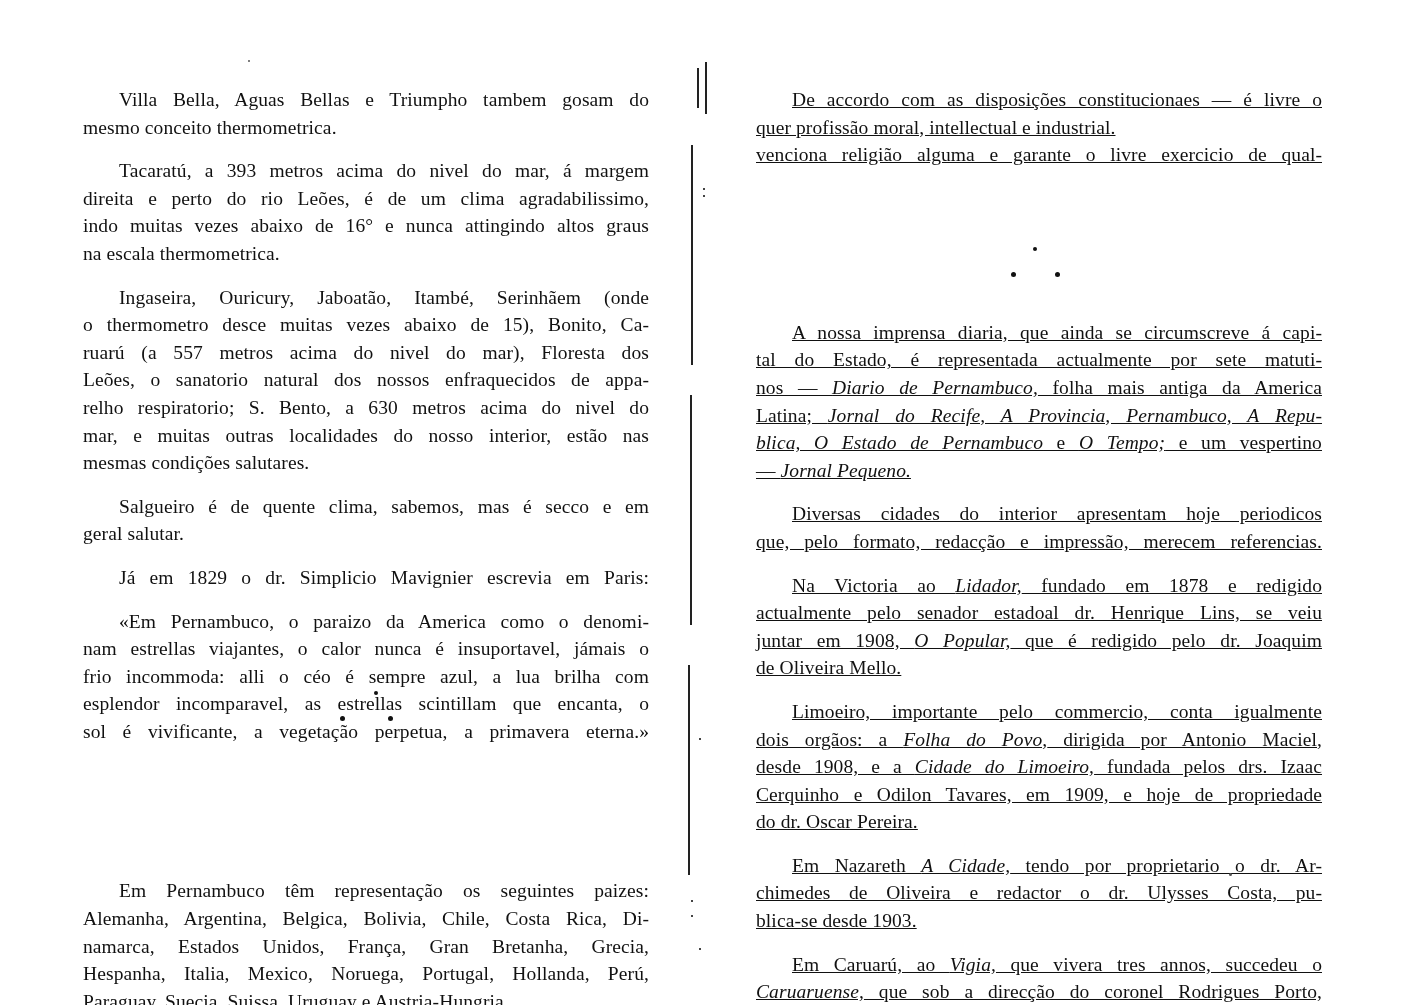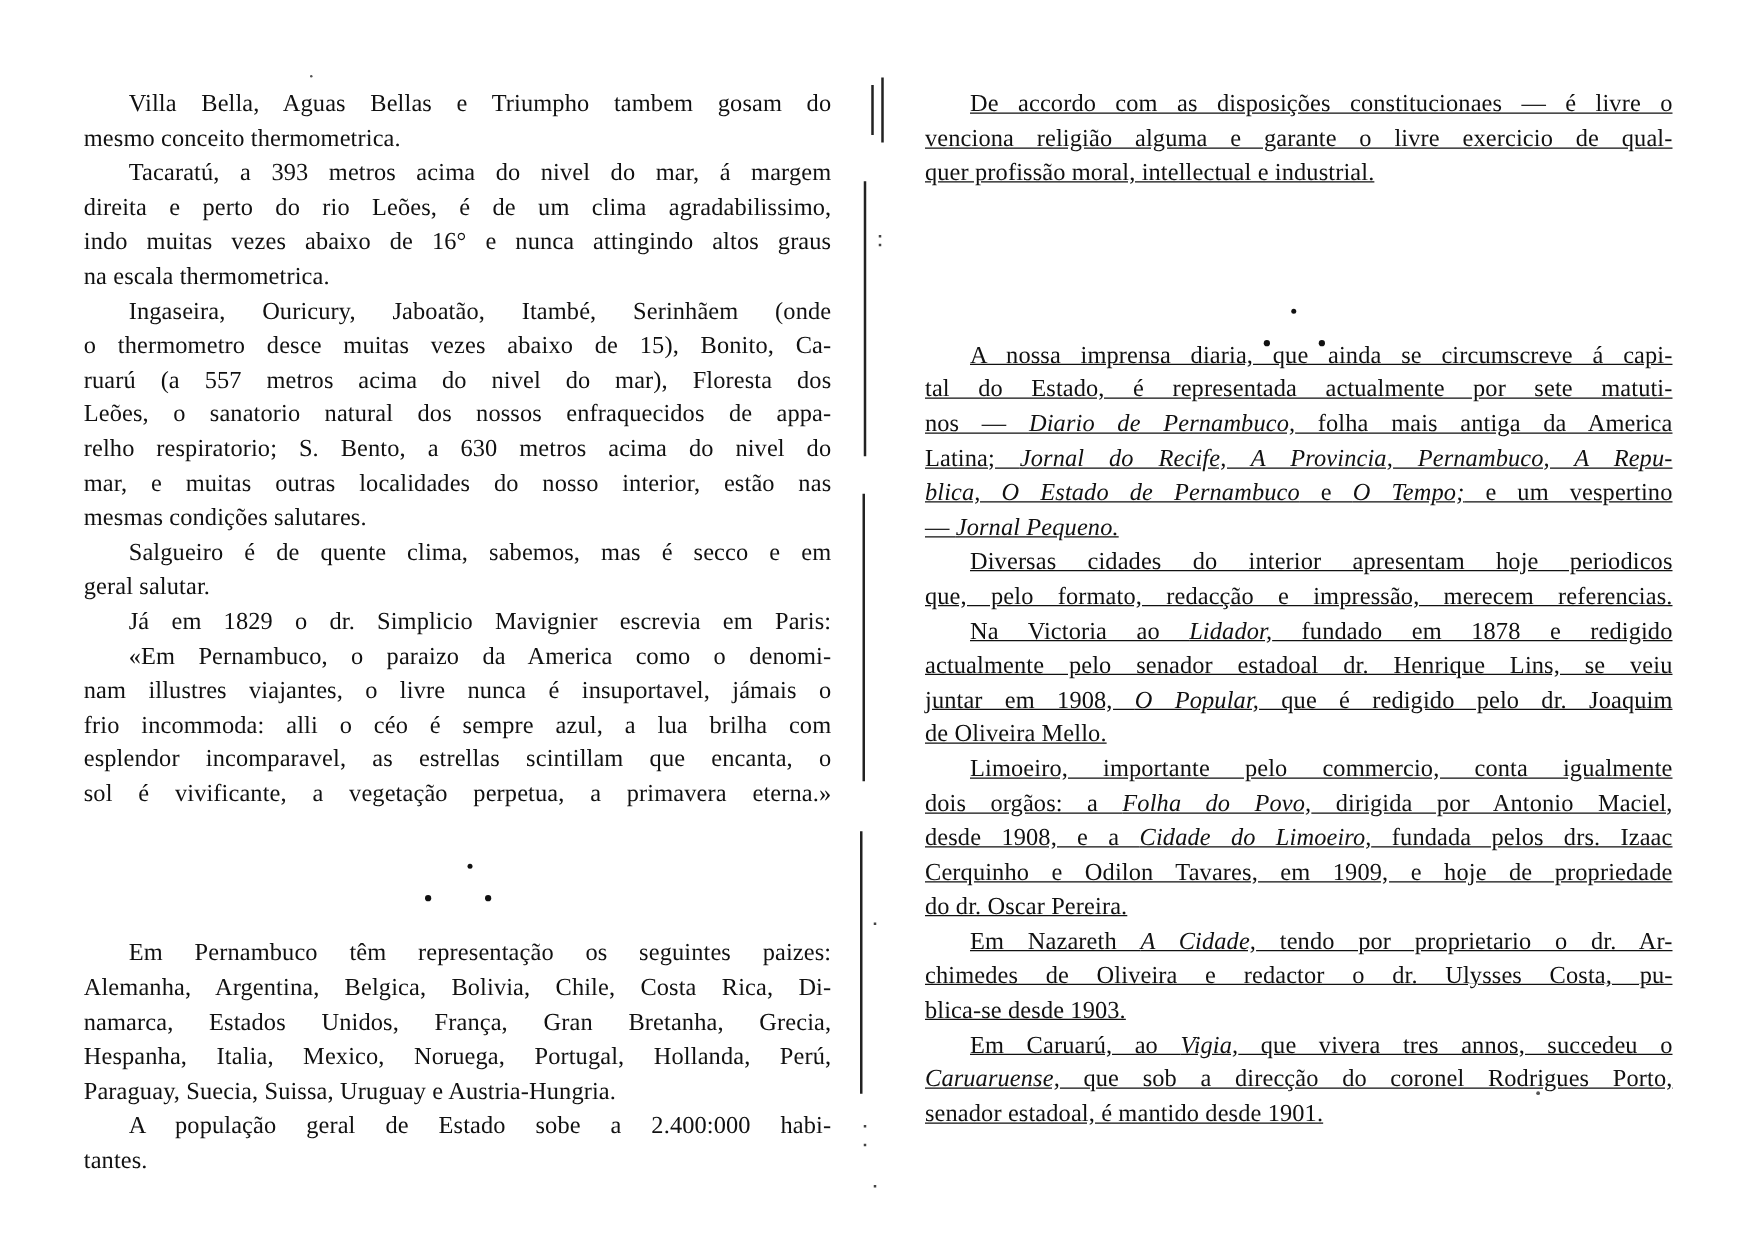--- a/index.html
+++ b/index.html
@@ -5,21 +5,21 @@
   html, body { margin: 0; padding: 0; background: #ffffff; }
   body { width: 1406px; height: 1005px; position: relative; overflow: hidden;
          font-family: "Liberation Serif", "DejaVu Serif", serif; color: #111; }
   .col { position: absolute; width: 598px; }
   .col.left { left: 67px; top: 70px; }
   .col.right { left: 740px; top: 70px; text-decoration: underline; }
   .line { font-size: 19.5px; line-height: 27.6px; height: 27.6px; white-space: nowrap;
           text-align: justify; text-align-last: justify; letter-spacing: 0.1px; }
   .line.last { text-align-last: left; }
   .line.indent { text-indent: 36px; }
-  .para { margin: 0; }
+  .para { margin: 16px; }
   i { font-style: italic; }
   .gap-left-2 { height: 100px; }
   .gap-right-1 { height: 112px; }
   .ornament { position: absolute; width: 80px; height: 30px; }
   .ornament span { position: absolute; background: #111; border-radius: 50%; }
   .dot-top { width: 4px; height: 4px; left: 38px; top: 0; }
   .dot-l { width: 5px; height: 5px; left: 4px; top: 25px; }
   .dot-r { width: 5px; height: 5px; left: 52px; top: 25px; }
   .gutter-line { position: absolute; background: #222; width: 1.5px; }
   .gutter-dot { position: absolute; background: #444; width: 2px; height: 2px; }
@@ -50,21 +50,21 @@
   </div>
   <div class="para">
     <div class="line indent">Salgueiro é de quente clima, sabemos, mas é secco e em</div>
     <div class="line last">geral salutar.</div>
   </div>
   <div class="para">
     <div class="line indent">Já em 1829 o dr. Simplicio Mavignier escrevia em Paris:</div>
   </div>
   <div class="para">
     <div class="line indent">«Em Pernambuco, o paraizo da America como o denomi-</div>
-    <div class="line">nam illustres viajantes, o livre nunca é insuportavel, jámais o</div>
+    <div class="line">nam estrellas viajantes, o calor nunca é insuportavel, jámais o</div>
     <div class="line">frio incommoda: alli o céo é sempre azul, a lua brilha com</div>
     <div class="line">esplendor incomparavel, as estrellas scintillam que encanta, o</div>
     <div class="line">sol é vivificante, a vegetação perpetua, a primavera eterna.»</div>
   </div>
   <div class="gap-left-2"></div>
   <div class="para">
     <div class="line indent">Em Pernambuco têm representação os seguintes paizes:</div>
     <div class="line">Alemanha, Argentina, Belgica, Bolivia, Chile, Costa Rica, Di-</div>
     <div class="line">namarca, Estados Unidos, França, Gran Bretanha, Grecia,</div>
     <div class="line">Hespanha, Italia, Mexico, Noruega, Portugal, Hollanda, Perú,</div>
@@ -72,22 +72,22 @@
   </div>
   <div class="para">
     <div class="line indent">A população geral de Estado sobe a 2.400:000 habi-</div>
     <div class="line last">tantes.</div>
   </div>
 </div>
 
 <div class="col right">
   <div class="para">
     <div class="line indent">De accordo com as disposições constitucionaes — é livre o</div>
+    <div class="line last">quer profissão moral, intellectual e industrial.</div>
     <div class="line">venciona religião alguma e garante o livre exercicio de qual-</div>
-    <div class="line last">quer profissão moral, intellectual e industrial.</div>
   </div>
   <div class="gap-right-1" style="height:118px"></div>
   <div class="para">
     <div class="line indent">A nossa imprensa diaria, que ainda se circumscreve á capi-</div>
     <div class="line">tal do Estado, é representada actualmente por sete matuti-</div>
     <div class="line">nos — <i>Diario de Pernambuco,</i> folha mais antiga da America</div>
     <div class="line">Latina; <i>Jornal do Recife, A Provincia, Pernambuco, A Repu-</i></div>
     <div class="line"><i>blica, O Estado de Pernambuco</i> e <i>O Tempo;</i> e um vespertino</div>
     <div class="line last">— <i>Jornal Pequeno.</i></div>
   </div>

